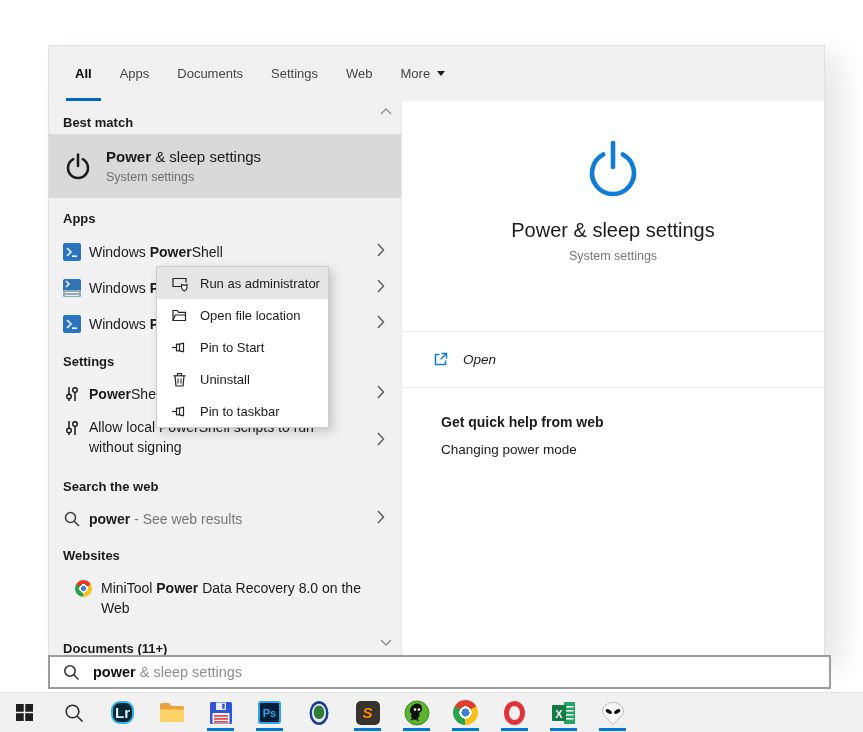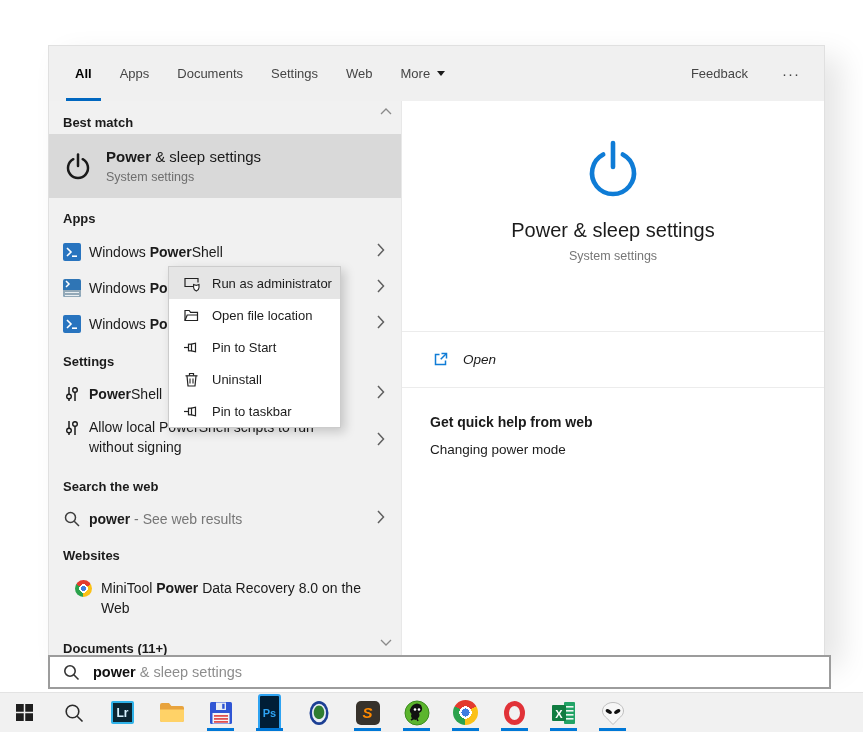--- a/index.html
+++ b/index.html
@@ -71,27 +71,27 @@
   .ps-tile.ise .ise-strip i{display:block;height:1.5px;background:#e8eef2;margin:1.5px 2px 0;}
 
   
   .hero{height:195px;box-sizing:border-box;border-bottom:1px solid #ececec;text-align:center;}
   .hero-power{margin:36px auto 0;display:block;}
   .hero-title{font-size:20px;color:#1b1b1b;margin-top:18px;}
   .hero-sub{font-size:12.5px;color:#767676;margin-top:7px;}
   .open-row{height:55px;border-bottom:1px solid #ececec;display:flex;align-items:center;
     padding-left:30px;cursor:default;}
   .open-row .olabel{font-size:13.5px;color:#1b1b1b;margin-left:14px;font-style:italic;}
-  .help-block{padding:26px 28px;}
+  .help-block{padding:26px 39px;}
   .help-header{font-size:14px;font-weight:bold;color:#1b1b1b;}
   .help-link{font-size:13.5px;color:#1b1b1b;margin-top:12px;cursor:default;}
 
   
   .context-menu{
-    position:absolute;left:168px;top:266px;width:173px;background:#ffffff;
+    position:absolute;left:156px;top:266px;width:173px;background:#ffffff;
     border:1px solid #cccccc;box-shadow:4px 4px 10px rgba(0,0,0,.18);z-index:50;box-sizing:border-box;
   }
   .menu-item{height:32px;display:flex;align-items:center;padding-left:14px;cursor:default;}
   .menu-item.highlighted{background:#e5e5e5;}
   .menu-item .micon{width:17px;height:17px;margin-right:12px;flex:0 0 auto;line-height:0;}
   .menu-item .mlabel{font-size:13px;color:#1b1b1b;white-space:nowrap;}
 
   
   .search-bar{
     position:absolute;left:48px;top:655px;width:783px;height:34px;background:#fff;
@@ -102,22 +102,22 @@
   .search-bar .suggest{font-size:14.5px;color:#8d8d8d;white-space:pre;}
 
   
   .taskbar{
     position:absolute;left:0;top:692px;width:863px;height:40px;background:#f1f1f1;
     border-top:1px solid #e3e3e3;box-sizing:border-box;display:flex;align-items:stretch;
   }
   .tb-slot{width:49px;position:relative;display:flex;align-items:center;justify-content:center;cursor:default;}
   .tb-slot.active::after{content:"";position:absolute;left:11px;right:11px;bottom:1px;height:3px;background:#0078d7;}
   .lr-tile{width:23px;height:23px;box-sizing:border-box;background:#0b2633;border:2px solid #2fb2e8;
-    border-radius:2px;color:#d7f2ff;font-size:12px;font-weight:bold;display:flex;align-items:center;justify-content:center;}
-  .ps-app-tile{width:23px;height:37px;box-sizing:border-box;background:#001e36;border:2px solid #2ea3f2;
+    border-radius:9px;color:#d7f2ff;font-size:15px;font-weight:bold;display:flex;align-items:center;justify-content:center;}
+  .ps-app-tile{width:23px;height:23px;box-sizing:border-box;background:#001e36;border:2px solid #2ea3f2;
     border-radius:3px;color:#2ea3f2;font-size:11px;font-weight:bold;display:flex;align-items:center;justify-content:center;}
   .subl-tile{width:24px;height:24px;background:#37322b;border-radius:5px;color:#ff8a00;
     font-size:15px;font-weight:bold;display:flex;align-items:center;justify-content:center;font-style:italic;}
   .chrome-ball{width:25px;height:25px;border-radius:50%;
     background:
       radial-gradient(circle at center,#3f7de0 0 23%,#ffffff 23% 35%,rgba(0,0,0,0) 35%),
       conic-gradient(from 60deg,#fbc116 0 120deg,#2ba24c 120deg 240deg,#e33b2e 240deg 360deg);}
   .opera-ring{width:21px;height:24px;border-radius:50%;border:5.5px solid #e13238;box-sizing:border-box;}
 </style>
 </head>
@@ -138,24 +138,20 @@
     <div class="tab">
         <span>Settings</span>
       </div>
     <div class="tab">
         <span>Web</span>
       </div>
     <div class="tab">
       <span>More</span>
       <span class="caret-down"></span>
     </div>
-    <div class="tabbar-right">
-      <div class="feedback">Feedback</div>
-      <div class="overflow-dots">···</div>
-    </div>
   </div>
 
   <div class="content">
 
     <div class="left-col">
 
       <div class="scroll-arrow up">
         <svg width="12" height="7" viewBox="0 0 12 7">
             <polyline points="1,6 6,1 11,6" fill="none" stroke="#8a8a8a" stroke-width="1.3"></polyline>
           </svg>

